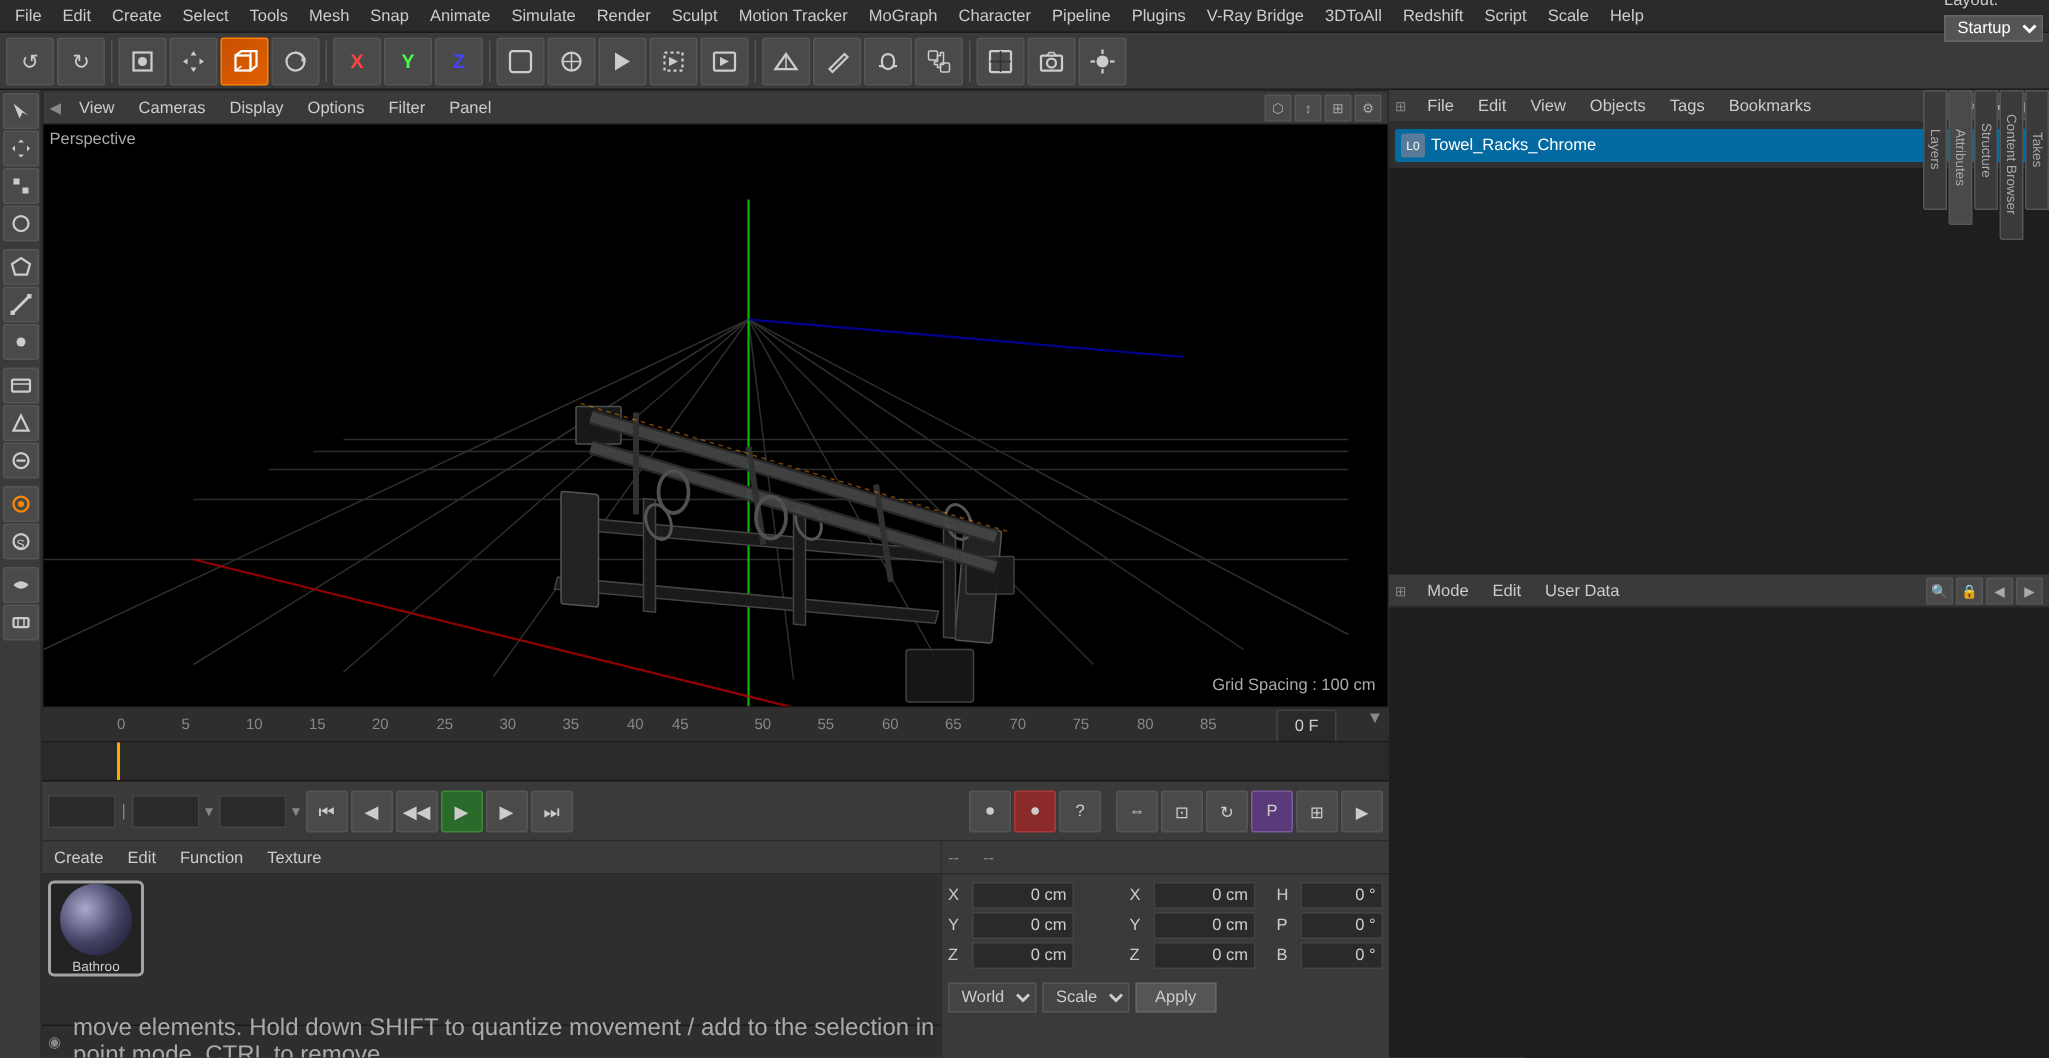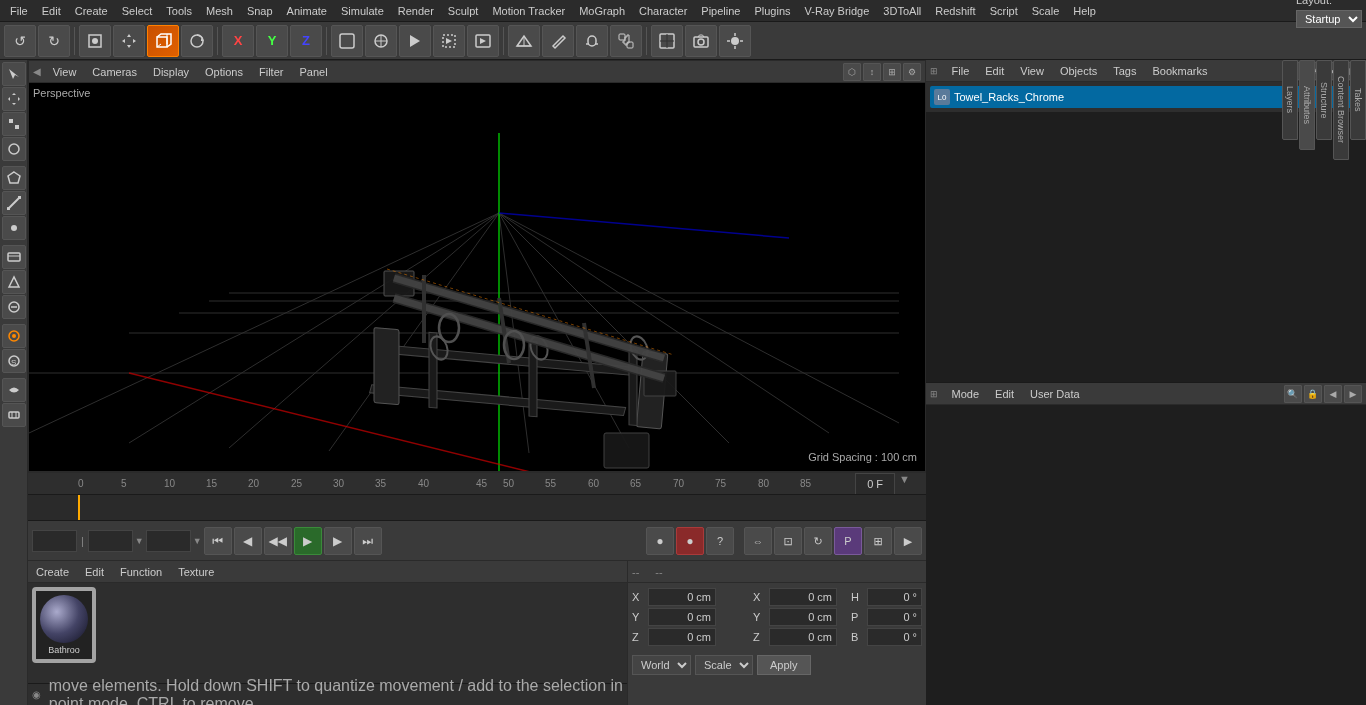--- a/index.html
+++ b/index.html
@@ -58,21 +58,21 @@
     .pb-icon-btn { width: 28px; height: 28px; background: #4a4a4a; border: 1px solid #555; border-radius: 2px; cursor: pointer; display: flex; align-items: center; justify-content: center; color: #ccc; font-size: 11px; }
 
     
     #bottom-panel { display: flex; height: 145px; background: #3a3a3a; border-top: 1px solid #2a2a2a; }
 
     
     #material-panel { width: 600px; border-right: 1px solid #2a2a2a; display: flex; flex-direction: column; }
     #material-toolbar { height: 22px; background: #3a3a3a; border-bottom: 1px solid #2a2a2a; display: flex; align-items: center; padding: 0 4px; gap: 8px; }
     .mat-menu { color: #ccc; font-size: 11px; cursor: pointer; padding: 2px 4px; }
     #material-content { flex: 1; background: #2e2e2e; display: flex; align-items: flex-start; padding: 4px; gap: 4px; }
-    .material-thumb { width: 64px; height: 76px; border-radius: 4px; border: 4px solid #a3a3a3; cursor: pointer; position: relative; overflow: hidden; background: #222; display: flex; align-items: center; justify-content: center; flex-direction: column; gap: 2px; }
+    .material-thumb { width: 64px; height: 64px; border-radius: 4px; border: 2px solid #a3a3a3; cursor: pointer; position: relative; overflow: hidden; background: #222; display: flex; align-items: center; justify-content: center; flex-direction: column; gap: 2px; }
     .mat-sphere { width: 48px; height: 48px; border-radius: 50%; background: radial-gradient(circle at 35% 35%, #888, #333, #111); }
     .mat-label { color: #ccc; font-size: 9px; text-align: center; }
     #status-bar-bottom { height: 22px; background: #2e2e2e; border-top: 1px solid #1a1a1a; display: flex; align-items: center; padding: 0 4px; }
     .status-text { color: #aaa; font-size: 16px; }
 
     
     #coords-panel { flex: 1; display: flex; flex-direction: column; }
     #coords-header { height: 22px; background: #3a3a3a; border-bottom: 1px solid #2a2a2a; display: flex; align-items: center; padding: 0 4px; gap: 16px; }
     .coord-label-header { color: #888; font-size: 11px; }
     #coords-grid { display: grid; grid-template-columns: 1fr 1fr; padding: 4px; gap: 2px; }
@@ -453,32 +453,32 @@
       <div id="timeline-ruler">
         <span style="position:absolute; left:50px; color:#888; font-size:10px;">0</span>
         <span style="position:absolute; left:93px; color:#888; font-size:10px;">5</span>
         <span style="position:absolute; left:136px; color:#888; font-size:10px;">10</span>
         <span style="position:absolute; left:178px; color:#888; font-size:10px;">15</span>
         <span style="position:absolute; left:220px; color:#888; font-size:10px;">20</span>
         <span style="position:absolute; left:263px; color:#888; font-size:10px;">25</span>
         <span style="position:absolute; left:305px; color:#888; font-size:10px;">30</span>
         <span style="position:absolute; left:347px; color:#888; font-size:10px;">35</span>
         <span style="position:absolute; left:390px; color:#888; font-size:10px;">40</span>
-        <span style="position:absolute; left:448px; color:#888; font-size:10px;">45</span>
+        <span style="position:absolute; left:420px; color:#888; font-size:10px;">45</span>
         <span style="position:absolute; left:475px; color:#888; font-size:10px;">50</span>
         <span style="position:absolute; left:517px; color:#888; font-size:10px;">55</span>
         <span style="position:absolute; left:560px; color:#888; font-size:10px;">60</span>
         <span style="position:absolute; left:602px; color:#888; font-size:10px;">65</span>
         <span style="position:absolute; left:645px; color:#888; font-size:10px;">70</span>
         <span style="position:absolute; left:687px; color:#888; font-size:10px;">75</span>
         <span style="position:absolute; left:730px; color:#888; font-size:10px;">80</span>
         <span style="position:absolute; left:772px; color:#888; font-size:10px;">85</span>
         <span style="position:absolute; left:815px; color:#888; font-size:10px;margin-top:43px;">90</span>
 
-        <div style="position:absolute; right:16px; display:flex; gap:4px;">
+        <div style="position:absolute; right:4px; display:flex; gap:20px;">
           <input class="time-field" value="0 F" style="width: 40px;">
           <span style="color:#888;">▼</span>
         </div>
       </div>
       <div id="timeline-track">
 
         <div style="position:absolute; left:50px; top:0; width:2px; height:100%; background:#ffaa00;"></div>
       </div>
       <div id="playback-controls">
 

